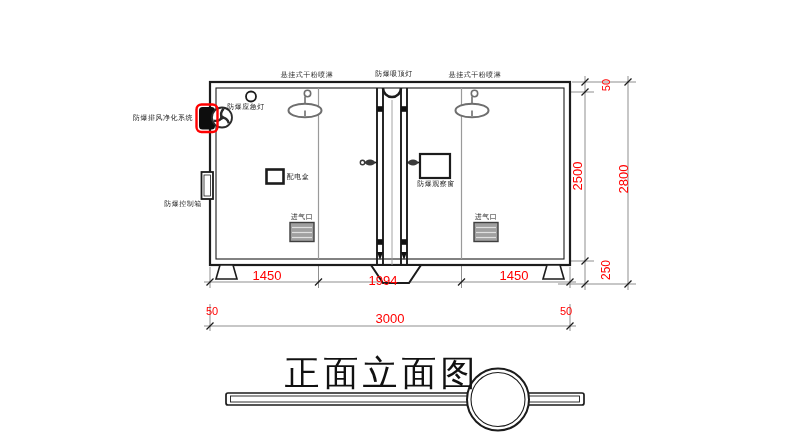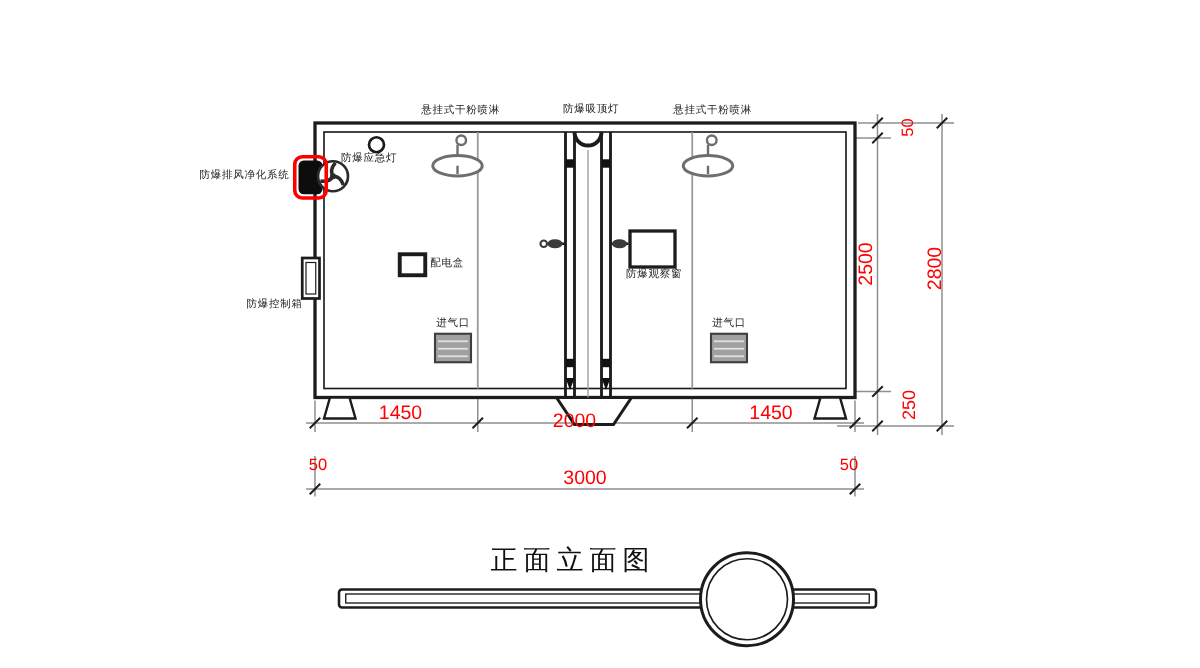--- a/index.html
+++ b/index.html
@@ -6,21 +6,21 @@
   body{width:800px;height:445px;background:#ffffff;position:relative;overflow:hidden;
        font-family:"Liberation Sans",sans-serif;}
   #stage{position:absolute;left:0;top:4px;width:696px;height:445px;}
   svg{position:absolute;left:0;top:0;}
   .lbl{position:absolute;transform:translate(-50%,-50%);white-space:nowrap;color:#1c1c1c;
        font-family:"Liberation Sans",sans-serif;line-height:1;}
   .tiny{font-size:7px;letter-spacing:0.5px;}
   .dim{color:#ff0000;font-size:13px;font-weight:400;}
   .dim.small{font-size:11px;}
   .vert{transform:translate(-50%,-50%) rotate(-90deg);}
-  .title{font-family:"Liberation Serif","DejaVu Serif",serif;font-size:18px;
+  .title{font-family:"Liberation Serif","DejaVu Serif",serif;font-size:35px;
          letter-spacing:4px;color:#111;}
 </style>
 </head>
 <body>
 
 <div id="stage">
 
 <svg width="800" height="445" viewBox="0 0 800 445">
 
   <g stroke="#8f8f8f" stroke-width="1" fill="none">
@@ -167,21 +167,21 @@
 <span class="lbl tiny" style="left:475px;top:70px">悬挂式干粉喷淋</span>
 <span class="lbl tiny" style="left:246px;top:102px">防爆应急灯</span>
 <span class="lbl tiny" style="left:163px;top:113px">防爆排风净化系统</span>
 <span class="lbl tiny" style="left:183px;top:199px">防爆控制箱</span>
 <span class="lbl tiny" style="left:298px;top:172px">配电盒</span>
 <span class="lbl tiny" style="left:436px;top:179px">防爆观察窗</span>
 <span class="lbl tiny" style="left:302px;top:212px">进气口</span>
 <span class="lbl tiny" style="left:486px;top:212px">进气口</span>
 
 <span class="lbl dim" style="left:267px;top:271px">1450</span>
-<span class="lbl dim" style="left:383px;top:276px">2000</span>
+<span class="lbl dim" style="left:383px;top:276px">1994</span>
 <span class="lbl dim" style="left:514px;top:271px">1450</span>
 <span class="lbl dim small" style="left:212px;top:307px">50</span>
 <span class="lbl dim" style="left:390px;top:314px">3000</span>
 <span class="lbl dim small" style="left:566px;top:307px">50</span>
 <span class="lbl dim small vert" style="left:606px;top:81px">50</span>
 <span class="lbl dim vert" style="left:577px;top:172px">2500</span>
 <span class="lbl dim vert" style="left:606px;top:266px;font-size:12px">250</span>
 <span class="lbl dim vert" style="left:623px;top:175px">2800</span>
 
 <span class="lbl title" style="left:382px;top:369px">正面立面图</span>

